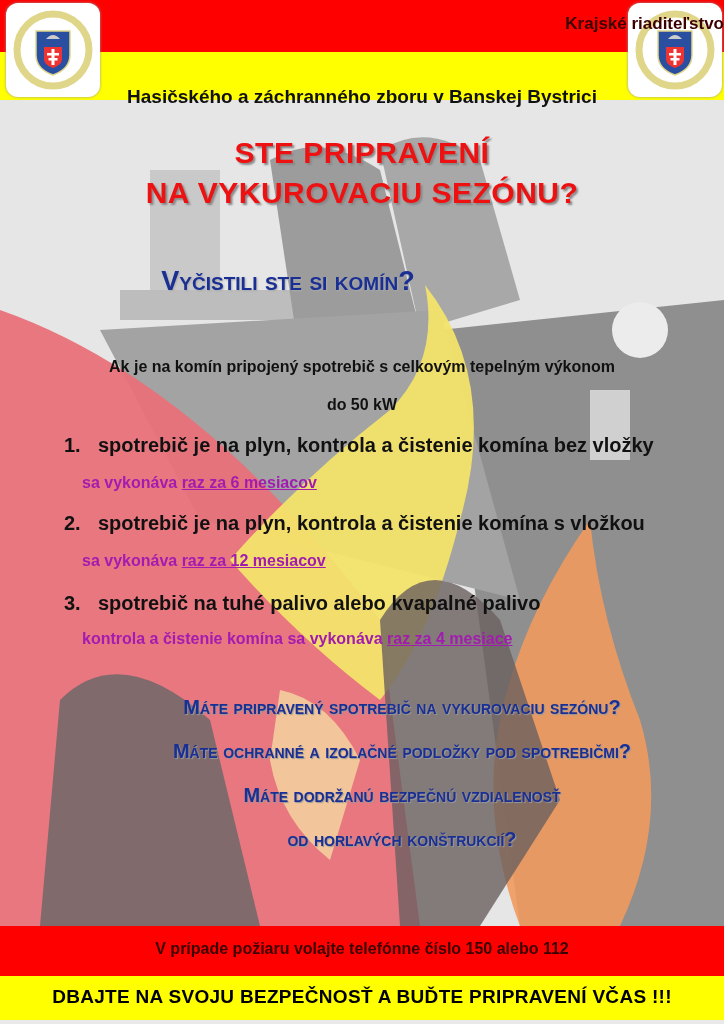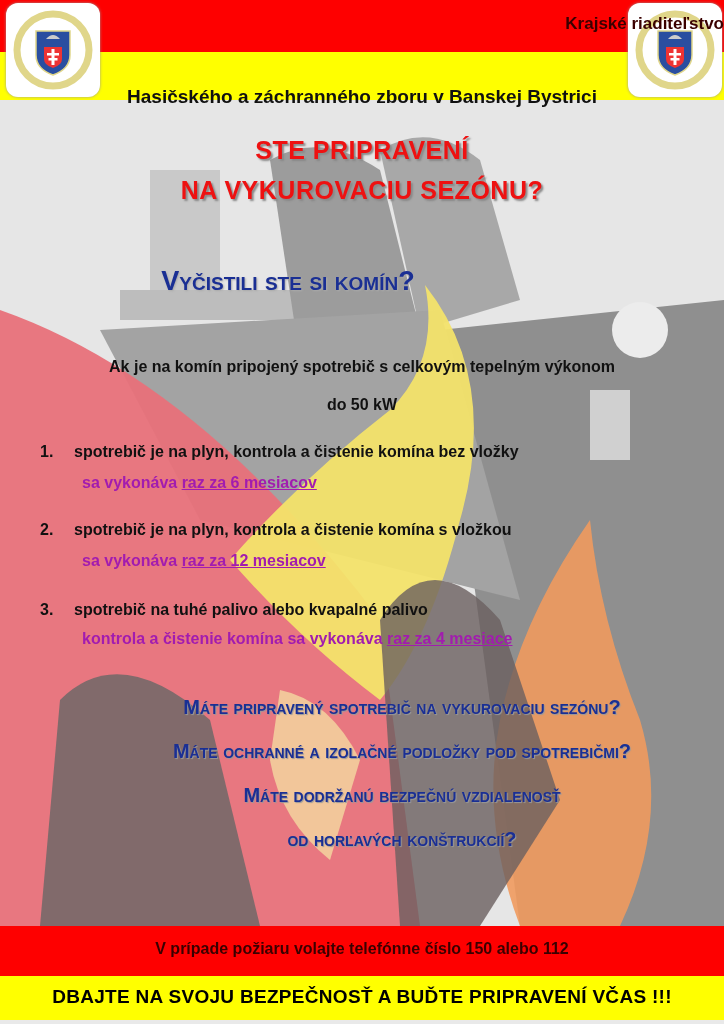--- a/index.html
+++ b/index.html
@@ -4,24 +4,24 @@
 <style>
   html, body { margin: 0; padding: 0; }
   body { width: 724px; height: 1024px; position: relative; overflow: hidden; background: #e9e9e9; font-family: "Liberation Sans", "DejaVu Sans", sans-serif; }
   .bg { position: absolute; left: 0; top: 0; width: 724px; height: 1024px; }
   .header-red { position: absolute; left: 0; top: 0; width: 724px; height: 52px; background: #fe0000; }
   .header-yellow { position: absolute; left: 0; top: 52px; width: 724px; height: 48px; background: #ffff00; }
   .header-line1 { position: absolute; left: 0; width: 724px; top: 14px; text-align: right; font-weight: bold; font-size: 17px; color: #3a0000; }
   .header-line2 { position: absolute; left: 0; width: 724px; top: 62px; text-align: center; font-weight: bold; font-size: 19px; color: #111; margin-top: 24px; }
   .logo { position: absolute; top: 3px; width: 94px; height: 94px; background: #fff; border-radius: 12px; box-shadow: 0 0 3px #999; }
   .logo.left { left: 6px; } .logo.right { left: 628px; }
-  .title { position: absolute; left: 0; width: 724px; text-align: center; font-weight: 900; font-size: 25px; color: #ee1111; text-shadow: 2px 2px 2px #888; letter-spacing: 0.5px; }
+  .title { position: absolute; left: 0; width: 724px; text-align: center; font-weight: 900; font-size: 30px; color: #ee1111; text-shadow: 2px 2px 2px #888; letter-spacing: 0.5px; }
   .subtitle { position: absolute; left: 0; width: 576px; top: 266px; text-align: center; font-weight: bold; font-size: 27px; color: #1a2f94; text-shadow: 1px 1px 2px #aaa; font-variant: small-caps; }
   .intro { position: absolute; left: 0; width: 724px; text-align: center; font-size: 16px; font-weight: bold; color: #111; }
-  .item { position: absolute; left: 40px; font-size: 16px; font-weight: bold; color: #111; margin-top: 9px; }
+  .item { position: absolute; left: 64px; font-size: 20px; font-weight: bold; color: #111; }
   .item .num { display: inline-block; width: 34px; }
   .cont { position: absolute; left: 82px; font-size: 16px; font-weight: bold; color: #a21caf; }
   .u { text-decoration: underline; }
   .q { position: absolute; left: 0; width: 724px; text-align: center; font-weight: bold; font-size: 20px; color: #1a2f94; font-variant: small-caps; text-shadow: 1px 1px 1px #999; padding-left: 40px; }
   .footer-red { position: absolute; left: 0; top: 926px; width: 724px; height: 50px; background: #fe0000; }
   .footer-yellow { position: absolute; left: 0; top: 976px; width: 724px; height: 44px; background: #ffff00; }
   .footer-line1 { position: absolute; left: 0; width: 724px; top: 940px; text-align: center; font-size: 16px; font-weight: bold; color: #3a0000; }
   .footer-line2 { position: absolute; left: 0; width: 724px; top: 986px; text-align: center; font-size: 19px; font-weight: 900; color: #000; letter-spacing: 0.3px; }
 </style>
 </head>

